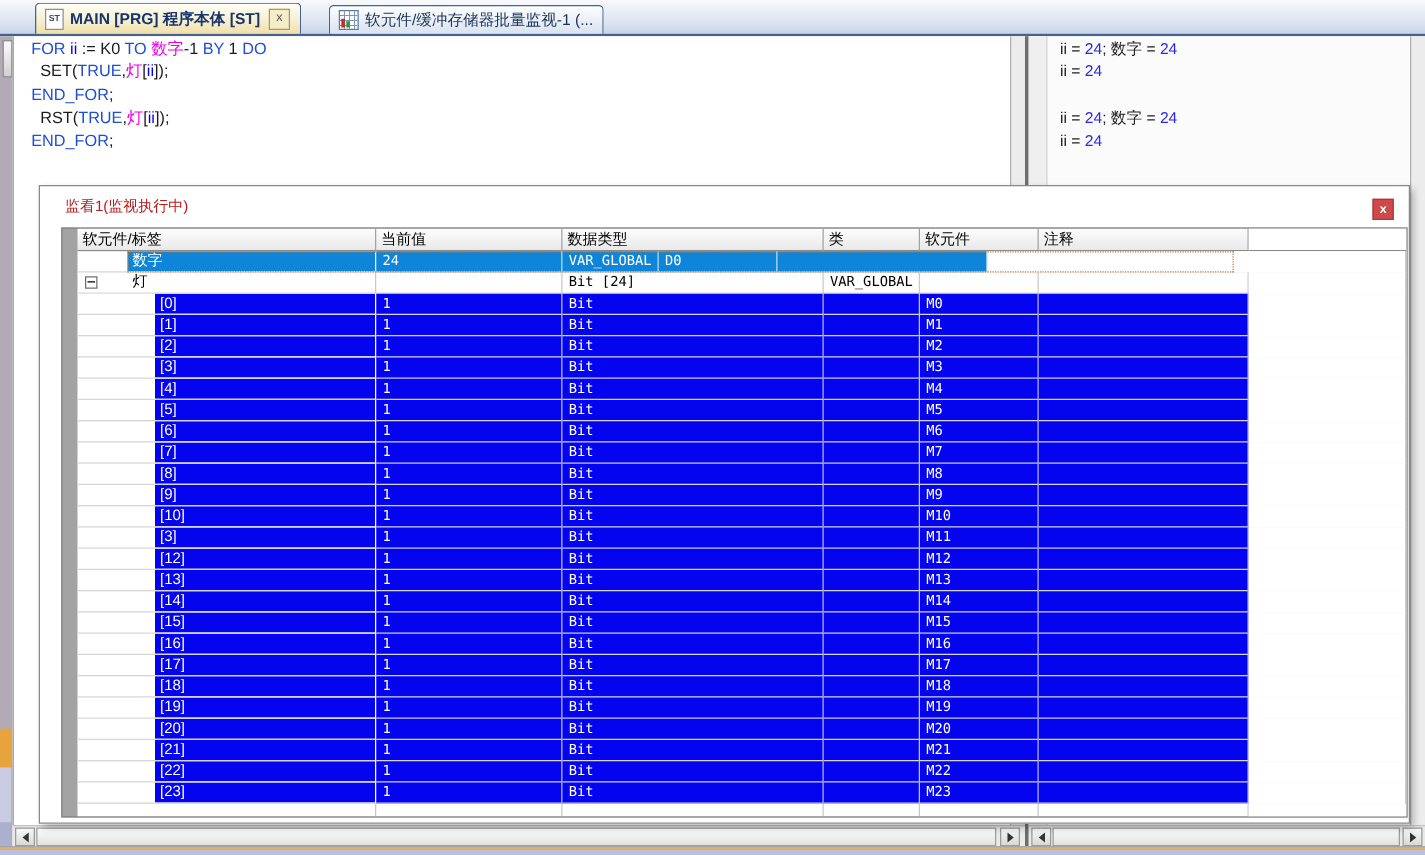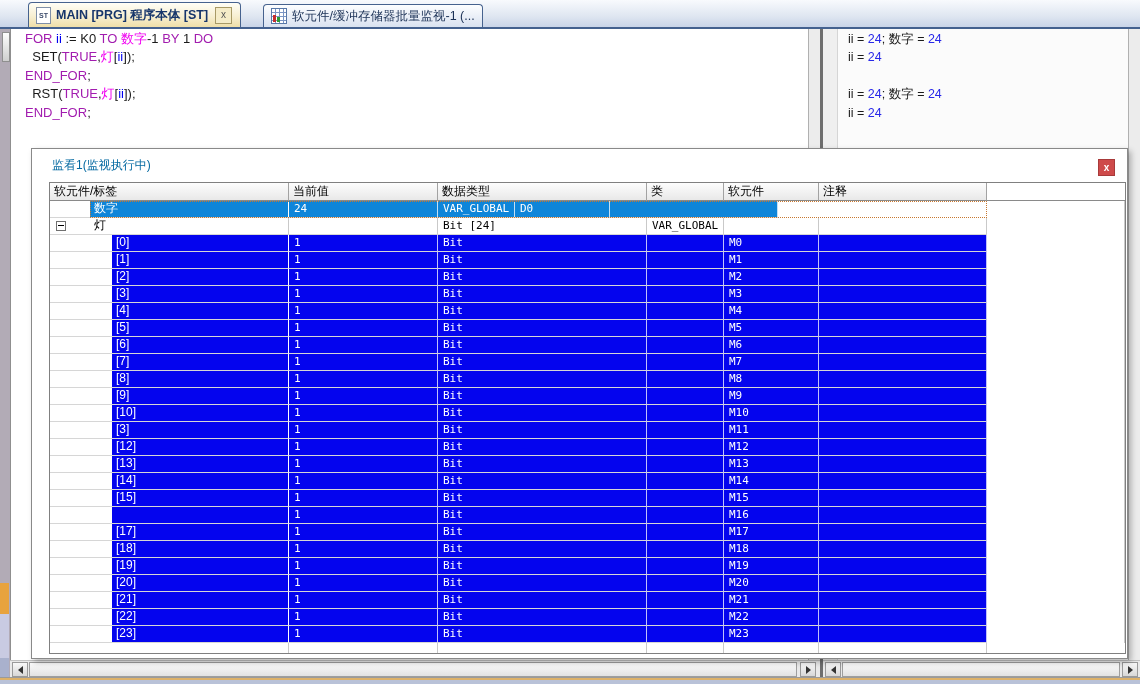--- a/index.html
+++ b/index.html
@@ -33,41 +33,41 @@
        background:linear-gradient(#fdfdfd,#cfcfcf);border:1px solid #8f8f8f;}
   .artifact-orange{position:absolute;left:0;top:583px;width:9px;height:31px;background:#e8a33d;}
   .artifact-lav{position:absolute;left:0;top:614px;width:9px;height:44px;background:#c9cbe2;}
   .artifact-steel{position:absolute;left:0;top:658px;width:9px;height:26px;background:#a9b1cd;}
 
   
   .code-pane{position:absolute;left:10px;top:29px;width:798px;height:631px;background:#fff;
        border-left:1px solid #8f8f8f;box-sizing:border-box;}
   .code-content{padding:1px 0 0 14px;}
   .code-line{height:18.4px;line-height:18.4px;white-space:pre;font-size:13px;}
-  .tk-kw{color:#a21caf;} .tk-id{color:#0000f0;} .tk-lbl{color:#f000f0;} .tk-pl{color:#1a1a1a;}
+  .tk-kw{color:#1d4ed8;} .tk-id{color:#0000f0;} .tk-lbl{color:#f000f0;} .tk-pl{color:#1a1a1a;}
   .tk-val{color:#2828e8;}
   .code-vscroll{position:absolute;left:808px;top:29px;width:12px;height:631px;background:#ececec;
        border-left:1px solid #b0b0b0;box-sizing:border-box;}
   .pane-divider{position:absolute;left:820px;top:29px;width:3px;height:648px;background:#6e6e6e;}
   .right-pane{position:absolute;left:823px;top:29px;width:305px;height:631px;background:#fbfbfb;}
   .mon-gutter{position:absolute;left:0;top:0;width:14px;height:631px;background:#efefef;border-right:1px solid #d5d5d5;}
   .mon-content{position:absolute;left:25px;top:1px;right:0;}
   .mon-line{height:18.4px;line-height:18.4px;white-space:pre;font-size:12.5px;color:#1a1a1a;}
   .right-vscroll{position:absolute;left:1128px;top:29px;width:12px;height:631px;background:#ececec;
        border-left:1px solid #b0b0b0;box-sizing:border-box;}
 
   
   .watch{position:absolute;left:31px;top:148px;width:1097px;height:511px;background:#fff;
        border:1px solid #898989;box-shadow:3px 3px 6px rgba(0,0,0,.28);z-index:10;box-sizing:border-box;}
-  .watch-title{position:absolute;left:20px;top:8px;font-size:12px;color:#0369a1;}
+  .watch-title{position:absolute;left:20px;top:8px;font-size:12px;color:#b91c1c;}
   .watch-close{position:absolute;right:12px;top:10px;width:17px;height:17px;background:#ce4a4a;
        border:1px solid #a83a3a;color:#fff;font-size:10px;font-weight:bold;text-align:center;
        line-height:15px;box-sizing:border-box;cursor:default;}
 
-  .grid{position:absolute;left:17px;top:33px;width:1077px;border:1px solid #808080;background:#a3a3a3;box-sizing:border-box;}
+  .grid{position:absolute;left:17px;top:33px;width:1077px;border:1px solid #808080;background:#a3a3a3;box-sizing:border-box;padding-left:12px;}
   .hrow{display:flex;height:18px;background:linear-gradient(#fdfdfd,#e7e7e7);}
   .hcell{box-sizing:border-box;border-right:1px solid #a2a2a2;border-bottom:1px solid #8a8a8a;
        font-size:12px;padding-left:4px;line-height:16px;overflow:hidden;white-space:nowrap;}
   .c0{width:239px;} .c1{width:149px;} .c2{width:209px;} .c3{width:77px;} .c4{width:95px;} .c5{width:168px;}
   .c6{flex:1;border-right:none;background:#fff;}
   .hcell.c6{border-right:none;}
   .wrow{display:flex;height:17px;position:relative;background:#fff;}
   .cell{box-sizing:border-box;border-right:1px solid #c9c9c9;border-bottom:1px solid #d6d6d6;
        overflow:hidden;white-space:nowrap;position:relative;}
   .cell.c6{border-bottom:none;}
@@ -383,20 +383,21 @@
           <div class="cell cv mono c1">1</div>
           <div class="cell cv mono c2">Bit</div>
           <div class="cell cv mono c3"></div>
           <div class="cell cv mono c4">M15</div>
           <div class="cell cv mono c5"></div>
           <div class="cell c6"></div>
         </div>
         <div class="wrow on lv1">
           <div class="cell c0">
             <div class="hl"></div>
+            <span class="lab">[16]</span>
           </div>
           <div class="cell cv mono c1">1</div>
           <div class="cell cv mono c2">Bit</div>
           <div class="cell cv mono c3"></div>
           <div class="cell cv mono c4">M16</div>
           <div class="cell cv mono c5"></div>
           <div class="cell c6"></div>
         </div>
         <div class="wrow on lv1">
           <div class="cell c0">

